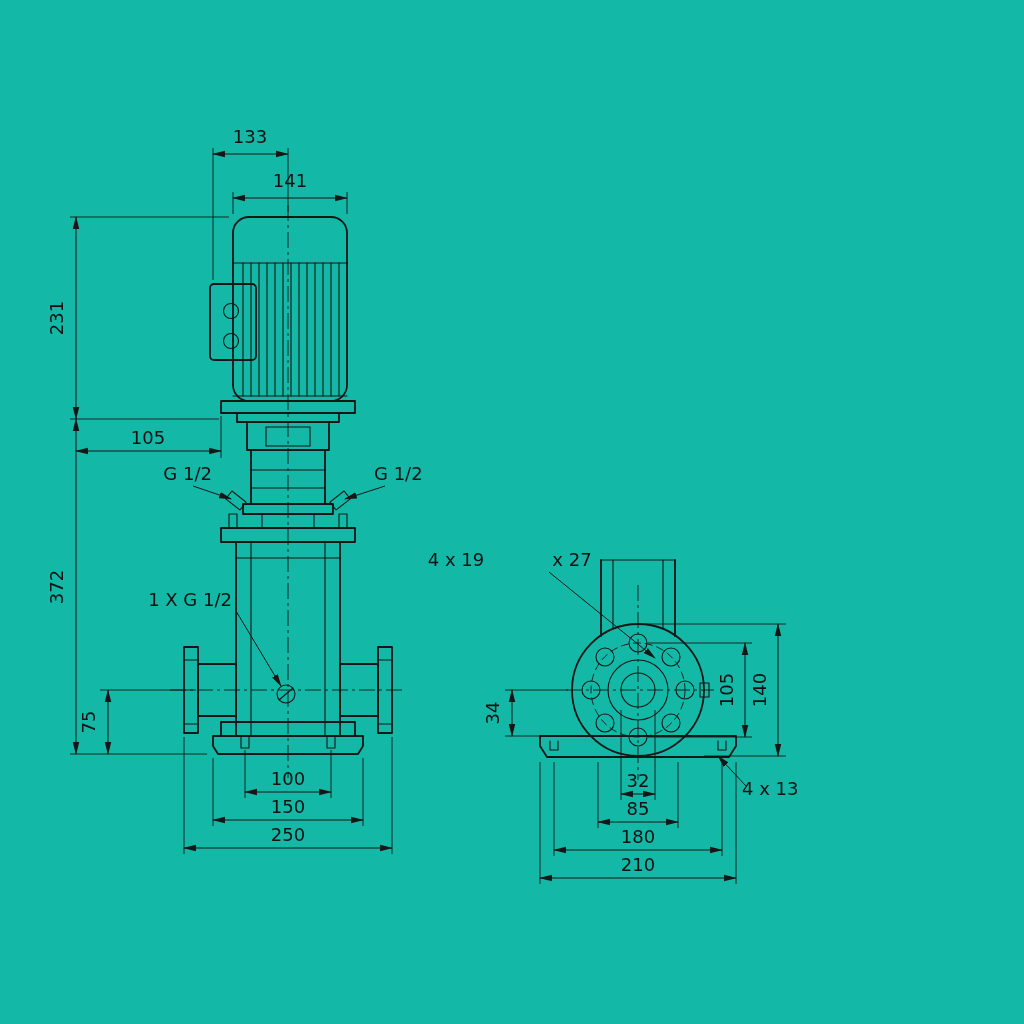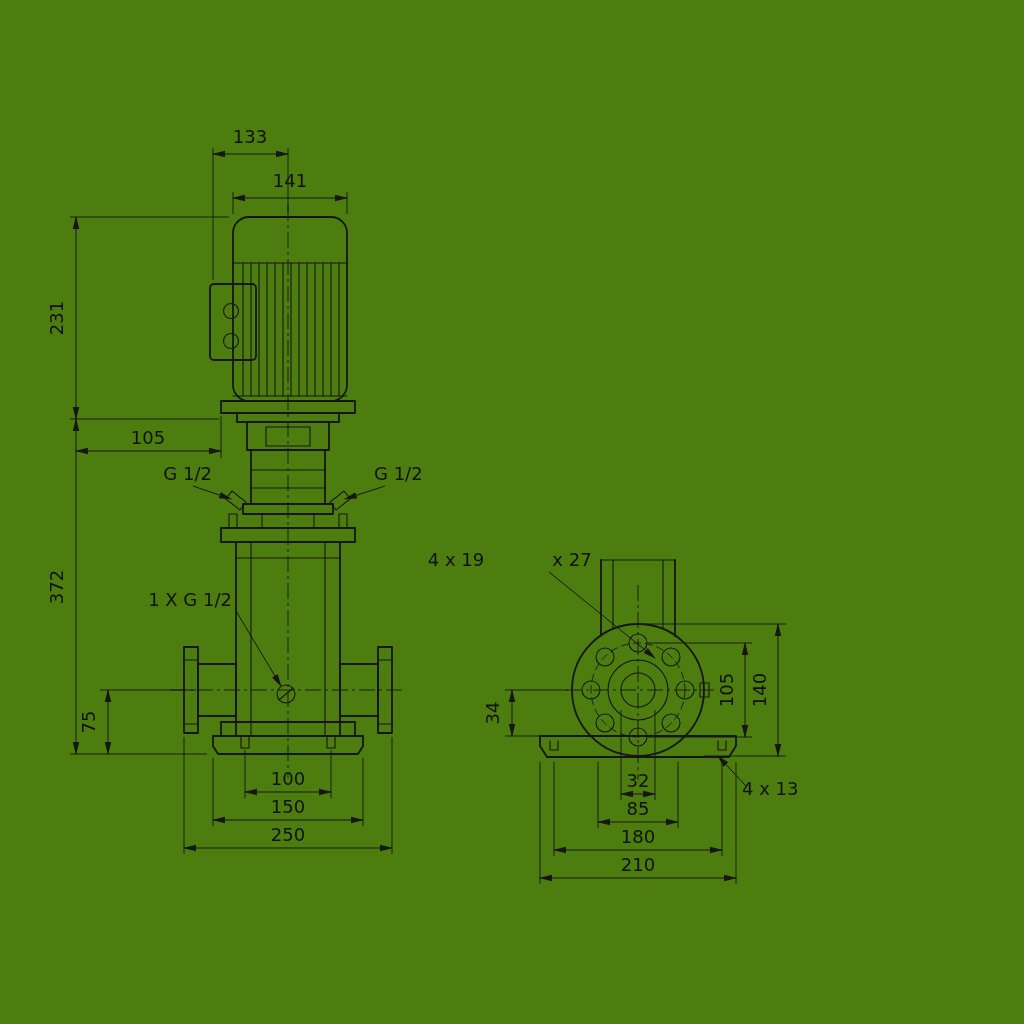--- a/index.html
+++ b/index.html
@@ -1,16 +1,16 @@
 <!DOCTYPE html>
 <html><head>
 <meta charset="utf-8">
 <style>
   html,body{margin:0;padding:0;background:#fff;}
-  .page{width:1024px;height:1024px;background:#4d7c0f;position:relative;overflow:hidden;}
+  .page{width:1024px;height:1024px;background:#14b8a6;position:relative;overflow:hidden;}
   svg{display:block;}
   .o  {fill:none;stroke:#161616;stroke-width:1.8;stroke-linejoin:round;stroke-linecap:round;}
   .o2 {fill:none;stroke:#161616;stroke-width:1.1;stroke-linejoin:round;stroke-linecap:round;}
   .d  {fill:none;stroke:#161616;stroke-width:1;}
   .e  {fill:none;stroke:#161616;stroke-width:0.9;}
   .c  {fill:none;stroke:#161616;stroke-width:0.9;stroke-dasharray:16 4 3 4;}
   .bc {fill:none;stroke:#161616;stroke-width:0.9;stroke-dasharray:8 4;}
   .t  {font-family:"DejaVu Sans",sans-serif;font-size:18px;fill:#111111;}
 </style>
 </head>

